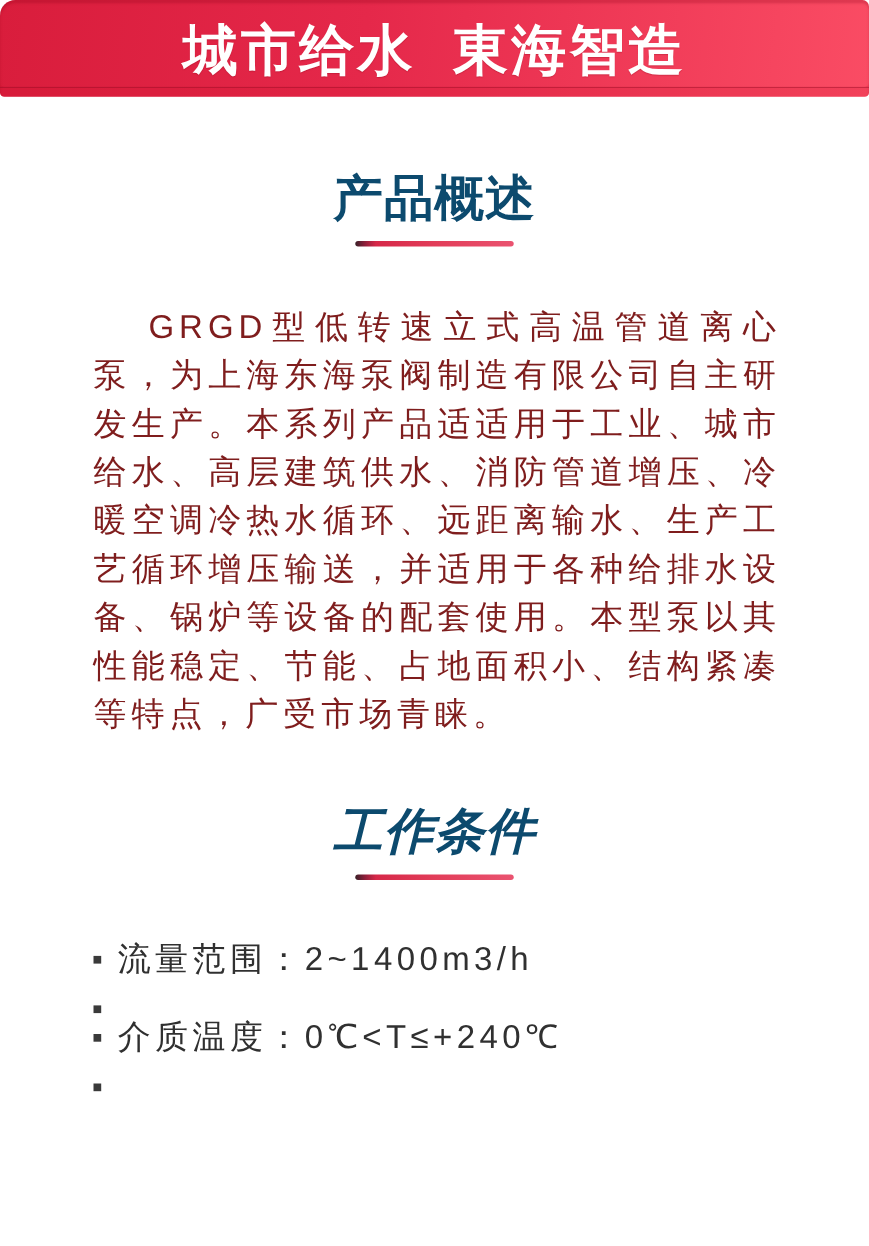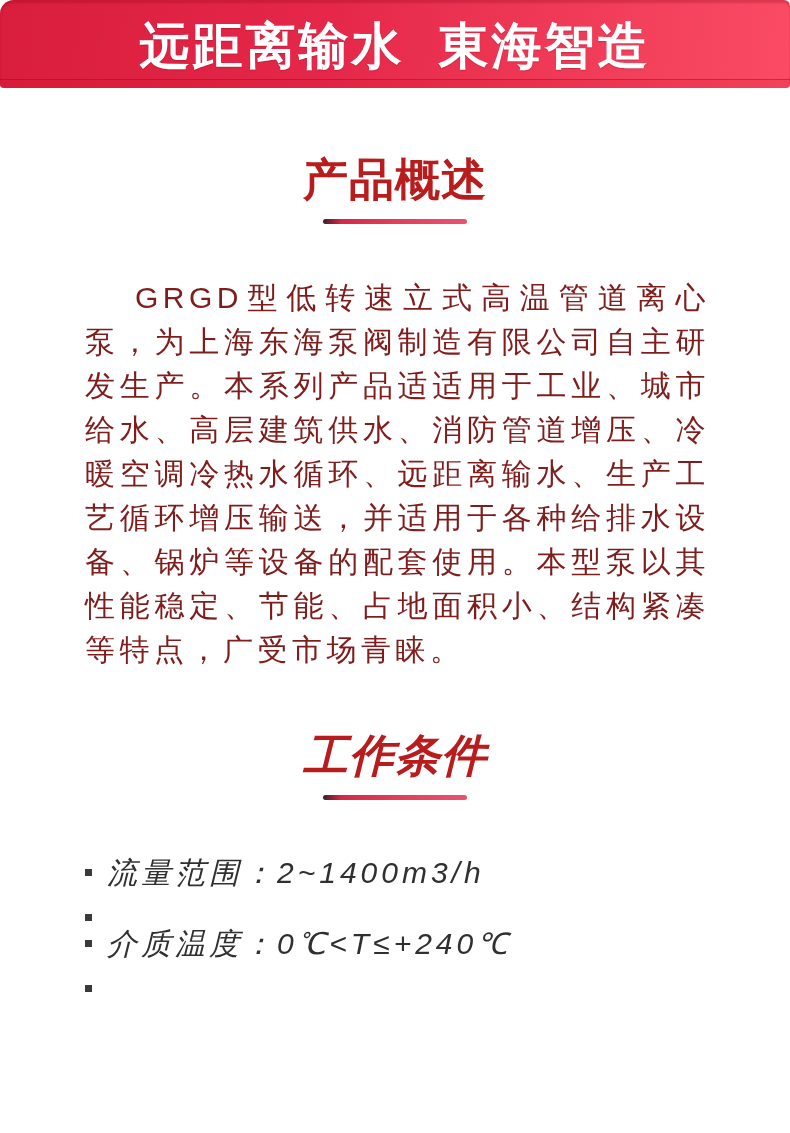--- a/index.html
+++ b/index.html
@@ -43,21 +43,21 @@
     top: 2px;
   }
 
   
   .sec-title {
     margin: 0;
     text-align: center;
     font-size: 45px;
     line-height: 52px;
     font-weight: bold;
-    color: #b91c1c;
+    color: #0c4a6e;
     letter-spacing: 1px;
   }
   .overview .sec-title   { margin-top: 66px; }
   .conditions .sec-title { margin-top: 58px; font-style: italic; }
 
   .title-underline {
     width: 144px;
     height: 5px;
     margin: 13px auto 0 auto;
     border-radius: 3px;
@@ -75,21 +75,20 @@
     color: #7f1d1d;
     text-align: justify;
     text-indent: 50px;
   }
 
   
   .spec-list {
     list-style: none;
     margin: 50px 0 0 0;
     padding: 0 53px 0 85px;
-    font-style: italic;
   }
   .spec-item {
     display: flex;
     align-items: flex-start;
     font-size: 30px;
     line-height: 45px;
     letter-spacing: 4px;
     color: #303030;
   }
   .bullet {
@@ -99,21 +98,21 @@
     background: #3a3a3a;
     margin: 19px 15px 0 0;
   }
 </style>
 </head>
 <body>
 
 <div class="page">
 
   <header class="banner">
-    <span class="banner-text">远距离输水  東海智造</span>
+    <span class="banner-text">城市给水  東海智造</span>
   </header>
 
   <section class="overview">
     <h1 class="sec-title">产品概述</h1>
     <div class="title-underline"></div>
     <p class="body-text">GRGD型低转速立式高温管道离心泵，为上海东海泵阀制造有限公司自主研发生产。本系列产品适适用于工业、城市给水、高层建筑供水、消防管道增压、冷暖空调冷热水循环、远距离输水、生产工艺循环增压输送，并适用于各种给排水设备、锅炉等设备的配套使用。本型泵以其性能稳定、节能、占地面积小、结构紧凑等特点，广受市场青睐。</p>
   </section>
 
   <section class="conditions">
     <h1 class="sec-title">工作条件</h1>

